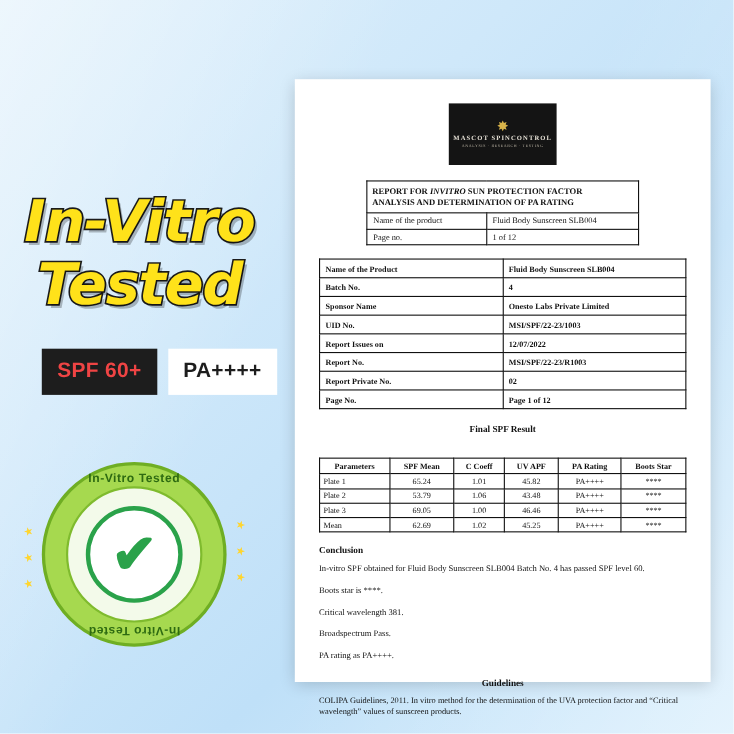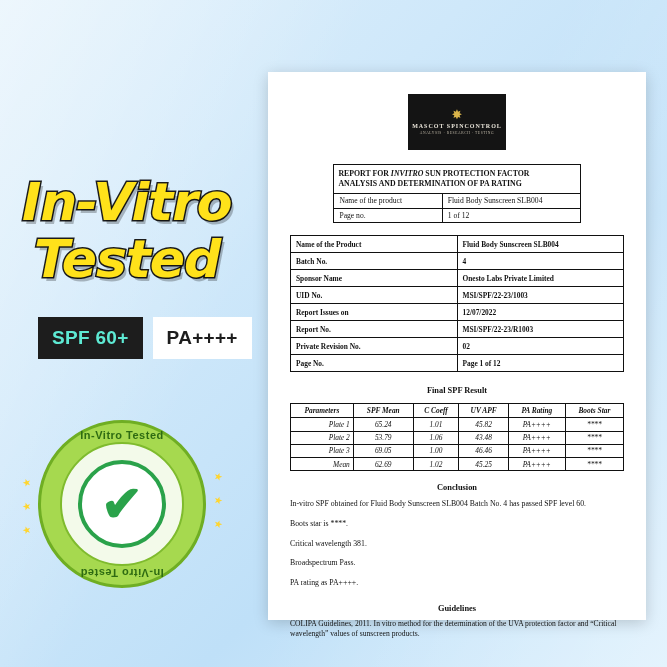--- a/index.html
+++ b/index.html
@@ -49,21 +49,21 @@
   #headline-line2 { top: 232px; left: 34px;}
 
   .badge-row {
     position: absolute;
     left: 38px; top: 317px;
     display: flex;
     gap: 10px;
   }
   .pill {
     background: #1d1d1d;
-    color: #5eead4;
+    color: #ef4444;
     font-weight: bold;
     font-size: 19px;
     padding: 10px 14px;
     letter-spacing: 0.3px;
     white-space: nowrap;
   }
   .pill.light {
     background: #ffffff;
     color: #1d1d1d;
   }
@@ -188,40 +188,39 @@
   
   #detail-table { margin-bottom: 14px; }
   #detail-table td { height: 17px; }
   #detail-table td.lbl { width: 50%; font-weight: bold; font-size: 7.4px;}
   #detail-table td.val { font-weight: bold; font-size: 7.4px;}
 
   .section-title {
     text-align: center;
     font-weight: bold;
     font-size: 8.4px;
-    margin-bottom: 8px;
+    margin-bottom: 21px;
   }
 
   
   #spf-table th {
     text-align: center;
     font-weight: bold;
     font-size: 7.4px;
     padding: 2px 3px;
   }
   #spf-table td {
     text-align: center;
     font-size: 7.4px;
     padding: 1.5px 3px;
   }
-  #spf-table td.first { text-align: right; }
-  #spf-table { margin-bottom: 12px; font-style: italic; }
+  #spf-table td.first { text-align: left; }
+  #spf-table { margin-bottom: 12px; }
 
   .conclusion-title {
-    text-align: center;
     font-weight: bold;
     font-size: 8.4px;
     margin: 4px 0 7px 0;
   }
   .para {
     font-size: 7.8px;
     line-height: 1.35;
     margin-bottom: 9px;
   }
   #ref-title {
@@ -310,21 +309,21 @@
       </tr>
       <tr>
         <td class="lbl">Report Issues on</td>
         <td class="val">12/07/2022</td>
       </tr>
       <tr>
         <td class="lbl">Report No.</td>
         <td class="val">MSI/SPF/22-23/R1003</td>
       </tr>
       <tr>
-        <td class="lbl">Private Revision No.</td>
+        <td class="lbl">Report Private No.</td>
         <td class="val">02</td>
       </tr>
       <tr>
         <td class="lbl">Page No.</td>
         <td class="val">Page 1 of 12</td>
       </tr>
     </tbody>
       </table>
 
     <div class="section-title">Final SPF Result</div>

